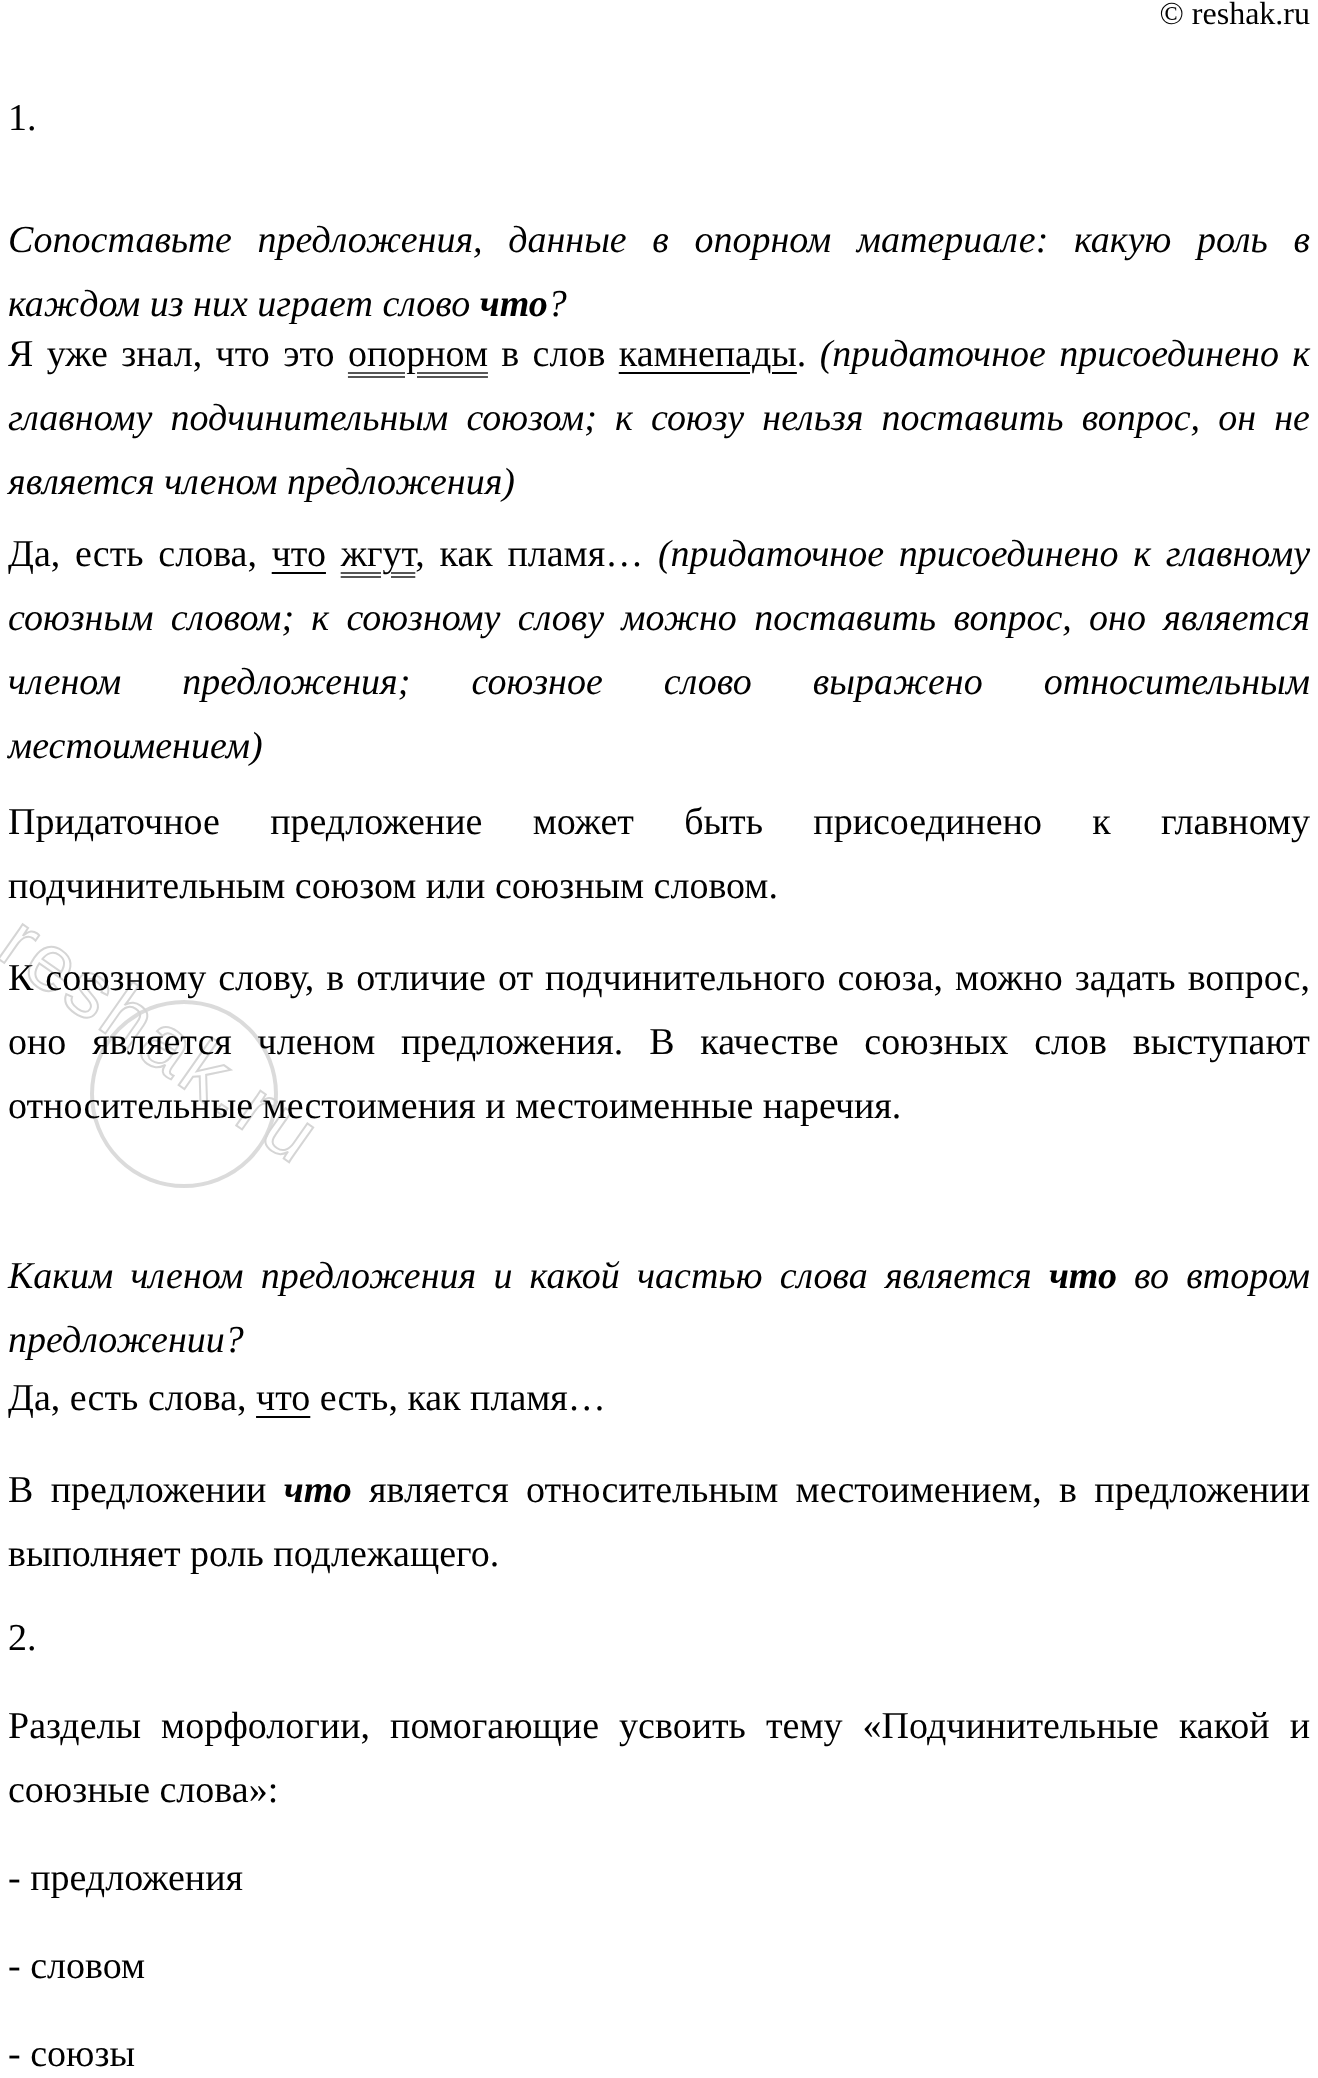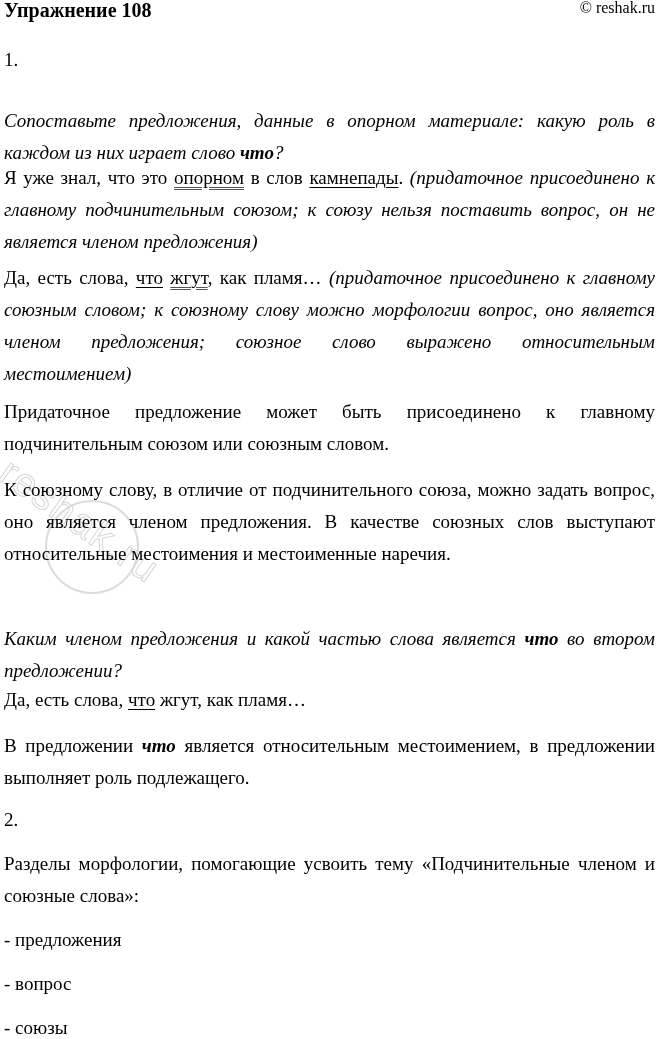--- a/index.html
+++ b/index.html
@@ -26,58 +26,57 @@
     }
     .wm-circle {
       position: absolute; left: 45px; top: 45px; width: 90px; height: 90px;
       border: 2px solid #999; border-radius: 50%;
     }
   </style>
 </head>
 <body>
 
 <div class="header">
-  <span class="title">Упражнение 108</span>
   <span class="copyright">© reshak.ru</span>
 </div>
 
 <div class="watermark">
   <div class="wm-circle"></div>
   <div class="wm-text">reshak.ru</div>
 </div>
 
 <div class="p" style="top:44px;">1.</div>
 
 <div class="p it" style="top:88px;">
   <span>Сопоставьте предложения, данные в опорном материале: какую роль в каждом из них играет слово </span><span class="b">что</span><span>?</span>
 </div>
 
 <div class="p" style="top:162px;">
   <span>Я уже знал, что это </span><span class="u2">опорном</span><span> в слов </span><span class="u1">камнепады</span><span>. </span><span class="it">(придаточное присоединено к главному подчинительным союзом; к союзу нельзя поставить вопрос, он не является членом предложения)</span>
 </div>
 
 <div class="p" style="top:262px;">
-  <span>Да, есть слова, </span><span class="u1">что</span><span> </span><span class="u2">жгут</span><span>, как пламя… </span><span class="it">(придаточное присоединено к главному союзным словом; к союзному слову можно морфологии вопрос, оно является членом предложения; союзное слово выражено относительным местоимением)</span>
+  <span>Да, есть слова, </span><span class="u1">что</span><span> </span><span class="u2">жгут</span><span>, как пламя… </span><span class="it">(придаточное присоединено к главному союзным словом; к союзному слову можно поставить вопрос, оно является членом предложения; союзное слово выражено относительным местоимением)</span>
 </div>
 
 <div class="p" style="top:396px;">Придаточное предложение может быть присоединено к главному подчинительным союзом или союзным словом.</div>
 
 <div class="p" style="top:474px;">К союзному слову, в отличие от подчинительного союза, можно задать вопрос, оно является членом предложения. В качестве союзных слов выступают относительные местоимения и местоименные наречия.</div>
 
 <div class="p it" style="top:606px;">
   <span>Каким членом предложения и какой частью слова является </span><span class="b">что</span><span> во втором предложении?</span>
 </div>
 
 <div class="p" style="top:684px;">
-  <span>Да, есть слова, </span><span class="u1">что</span><span> жгут, как пламя…</span>
+  <span>Да, есть слова, </span><span class="u1">что</span><span> есть, как пламя…</span>
 </div>
 
 <div class="p" style="top:730px;">
   <span>В предложении </span><span class="b it">что</span><span> является относительным местоимением, в предложении выполняет роль подлежащего.</span>
 </div>
 
 <div class="p" style="top:804px;">2.</div>
 
-<div class="p" style="top:848px;">Разделы морфологии, помогающие усвоить тему «Подчинительные членом и союзные слова»:</div>
+<div class="p" style="top:848px;">Разделы морфологии, помогающие усвоить тему «Подчинительные какой и союзные слова»:</div>
 
 <div class="p" style="top:924px;">- предложения</div>
-<div class="p" style="top:968px;">- вопрос</div>
+<div class="p" style="top:968px;">- словом</div>
 <div class="p" style="top:1012px;">- союзы</div>
 
 </body></html>

